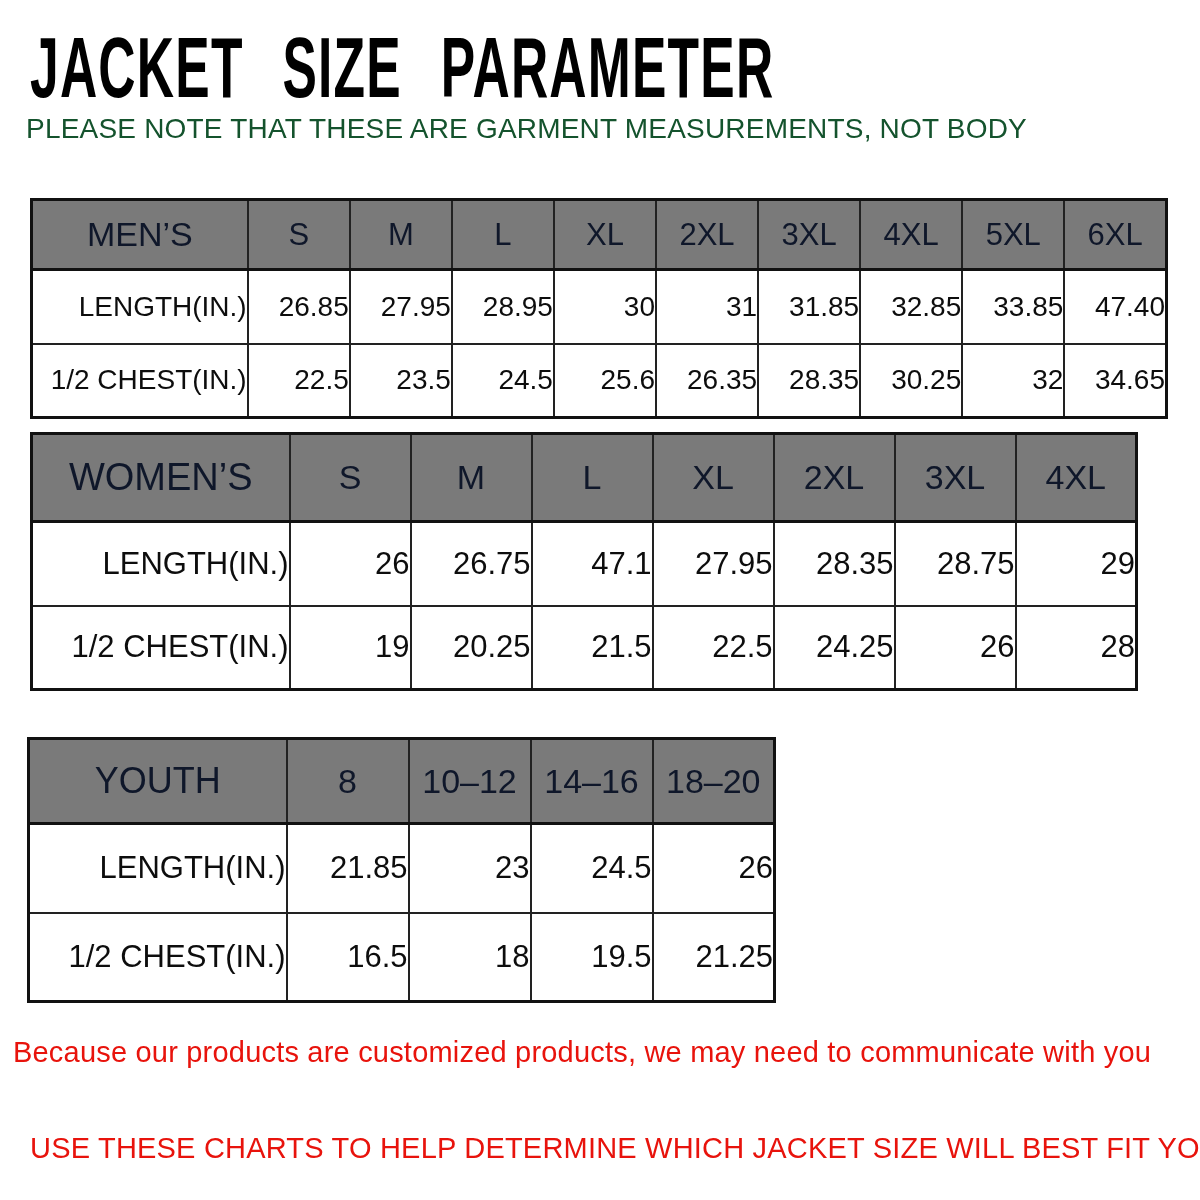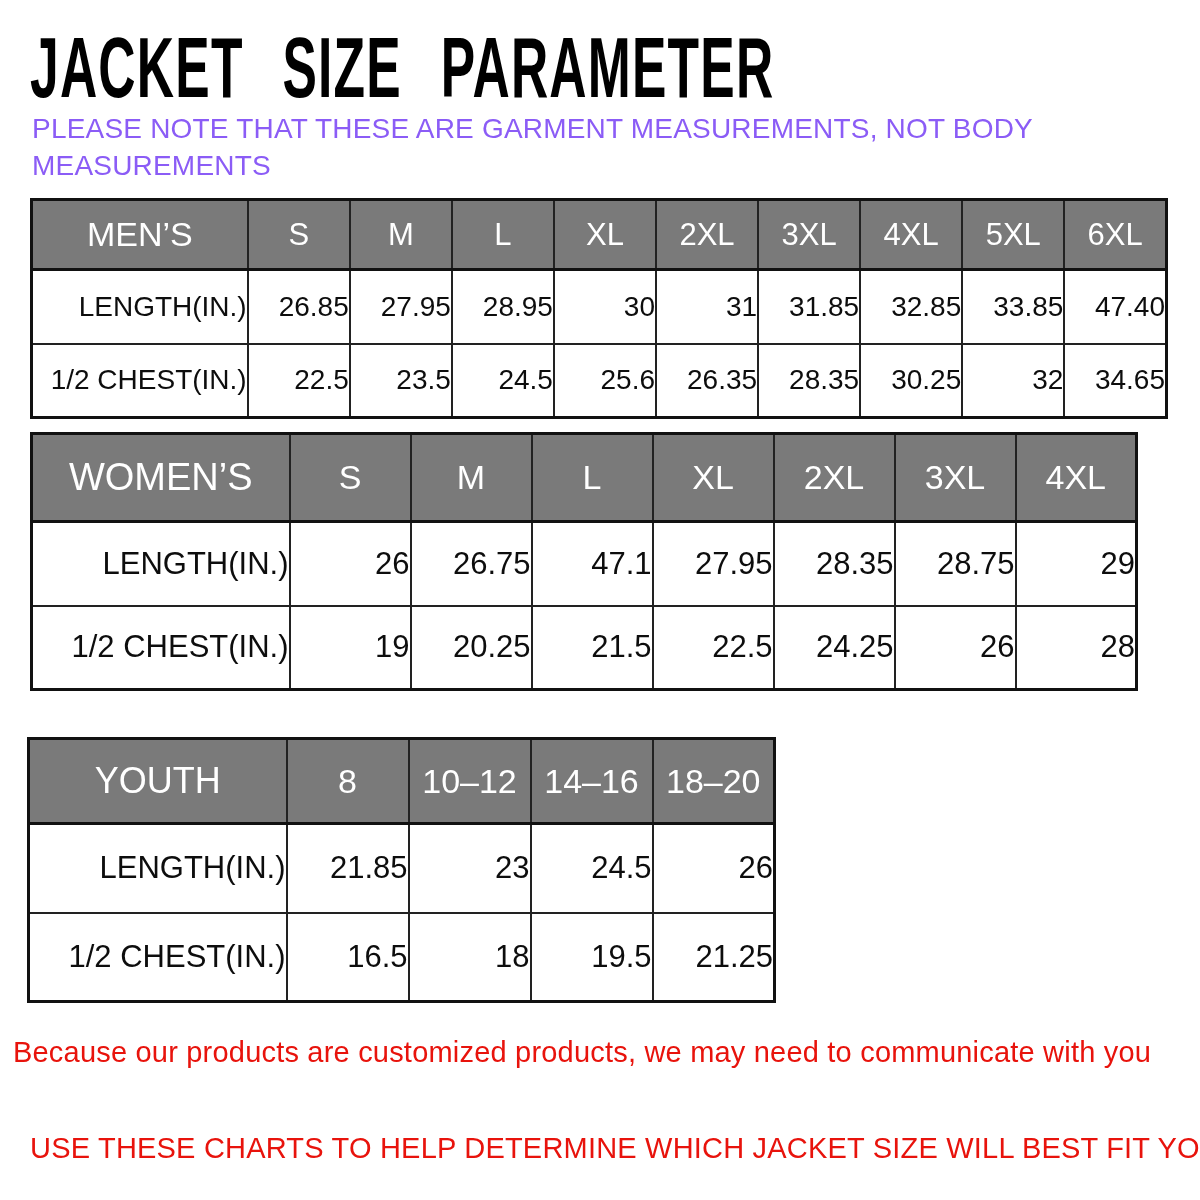--- a/index.html
+++ b/index.html
@@ -26,23 +26,23 @@
     white-space: nowrap;
     color: #000;
     transform: scaleX(0.60);
     transform-origin: 0 0;
     font-family: "Liberation Sans", sans-serif;
   }
 
   
   .garment-note {
     position: absolute;
-    left: 32px;
+    left: 26px;
     top: 110px;
-    color: #8b5cf6;
+    color: #14532d;
     font-size: 28px;
     line-height: 37px;
     letter-spacing: 0.2px;
   }
 
   
   table.size-table {
     position: absolute;
     border-collapse: collapse;
     table-layout: fixed;
@@ -52,21 +52,21 @@
     border: 2px solid #222;
     text-align: center;
     vertical-align: middle;
     overflow: hidden;
   }
   table.size-table {
     border: 3px solid #111;
   }
   table.size-table tr.head th {
     background: #7a7a7a;
-    color: #ffffff;
+    color: #0f172a;
     font-weight: normal;
     border-bottom: 3px solid #111;
   }
   table.size-table td { background: #ffffff; color: #0d0d0d; text-align: right; }
 
   
   .mens-table { left: 30px; top: 198px; width: 1138px; }
   .mens-table tr.head { height: 70px; }
   .mens-table tr.data { height: 74px; }
   .mens-table tr.head th { font-size: 31px; }
@@ -111,21 +111,20 @@
     white-space: nowrap;
   }
 </style>
 </head>
 <body>
 
 <h1 class="page-title">JACKET SIZE PARAMETER</h1>
 
 <div class="garment-note">
   <div>PLEASE NOTE THAT THESE ARE GARMENT MEASUREMENTS, NOT BODY</div>
-  <div>MEASUREMENTS</div>
 </div>
 
 <table class="size-table mens-table">
   <colgroup>
     <col style="width:216px">
     <col style="width:102px">
       <col style="width:102px">
       <col style="width:102px">
     <col style="width:102px">
       <col style="width:102px">

